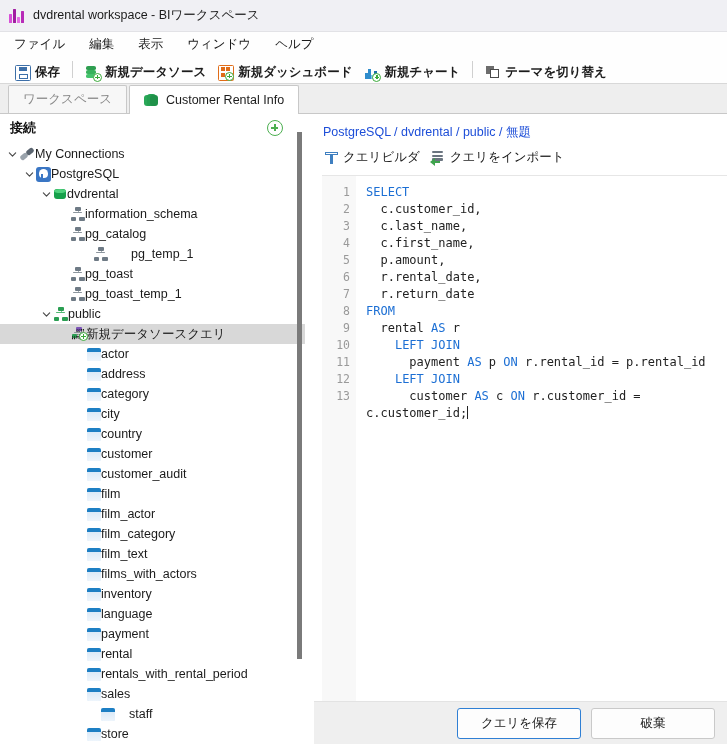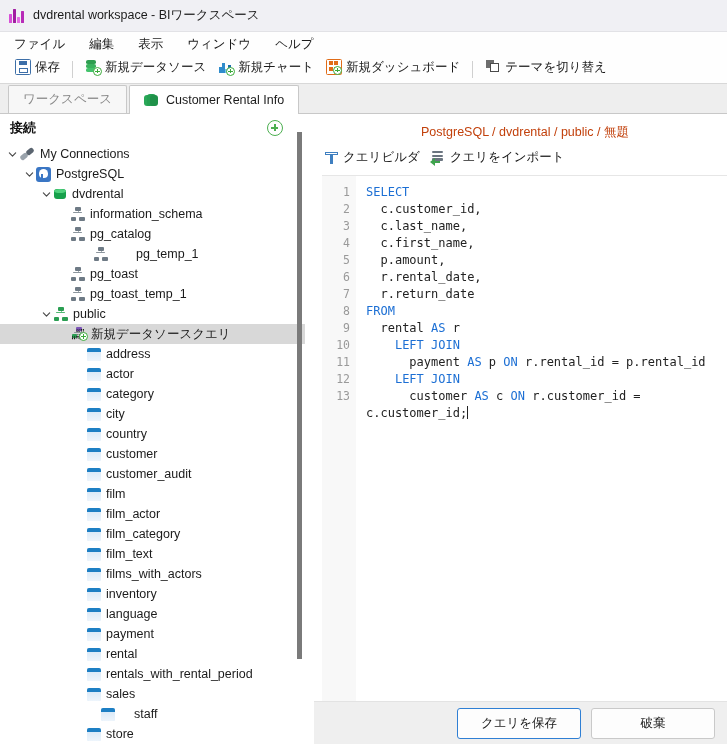--- a/index.html
+++ b/index.html
@@ -51,21 +51,21 @@
   }
 
   
   .toolbar {
     height: 27px; background:#fefefe;
     display:flex; align-items:center;
     padding-left: 9px;
     border-bottom: 1px solid #d8d8d8;
     flex: 0 0 auto;
   }
-  .tb-btn { display:flex; align-items:flex-start; height:22px; padding:0 6px; cursor:default; white-space:nowrap;}
+  .tb-btn { display:flex; align-items:flex-end; height:22px; padding:0 6px; cursor:default; white-space:nowrap;font-weight:bold;}
   .tb-btn .lbl { font-size:12.5px; color:#1b1b1b; margin-left:4px;}
   .tb-sep { width:1px; height:17px; background:#d0d0d0; margin:0 6px; }
   .ico { width:16px; height:16px; position:relative; flex:0 0 auto; display:inline-block;}
 
   
   .ico-save { border:1.4px solid #3d6fa8; border-radius:1.5px; background:#fff; box-sizing:border-box;}
   .ico-save::before{ content:''; position:absolute; left:3px; top:1px; width:8px; height:4px; background:#3d6fa8;}
   .ico-save::after{ content:''; position:absolute; left:2.5px; bottom:1px; width:9px; height:5px; border:1px solid #3d6fa8; background:#fff; box-sizing:border-box;}
 
   
@@ -150,21 +150,21 @@
   .ico-plus-circle::after{left:6.3px;top:3px;width:1.4px;height:7px;}
 
   .tree{ flex:1 1 auto; overflow:hidden; position:relative; padding-top:2px;}
   .node{
     height:20px; display:flex; align-items:center; cursor:default;
     font-size:12.5px; color:#1b1b1b; white-space:nowrap;
   }
   .node.selected{ background:#d8d8d8; }
   .chev{ width:13px; flex:0 0 auto; display:flex; align-items:center; justify-content:center; color:#444; font-size:9px;}
   .chev svg{ display:block; }
-  .nlabel{ margin-left:5px;}
+  .nlabel{ }
 
   
   .ico-plug{ width:16px; height:16px; position:relative;}
   .ico-plug::before{
     content:''; position:absolute; left:1px; top:8px; width:8px; height:5px;
     background:#9aa3ac; border-radius:2px; transform:rotate(-40deg);
   }
   .ico-plug::after{
     content:''; position:absolute; left:7px; top:3px; width:8px; height:5px;
     background:#5b6570; border-radius:2px; transform:rotate(-40deg);
@@ -224,21 +224,21 @@
   
   .splitter{ width:9px; flex:0 0 auto; background:#ffffff; position:relative; cursor:col-resize;}
   .splitter::after{
     content:''; position:absolute; left:3px; top:127px; width:3px; height:520px;
     background:#ffffff;
   }
 
   
   .editor-pane{ flex:1 1 auto; display:flex; flex-direction:column; min-width:0; background:#fff;}
   .bread{
-    font-size:12.5px; color:#c2410c; padding:10px 0 0 9px; flex:0 0 auto;text-align:center;
+    font-size:12.5px; color:#1d4ed8; padding:10px 0 0 9px; flex:0 0 auto;
   }
   .qtoolbar{ display:flex; align-items:center; padding:6px 0 7px 8px; flex:0 0 auto;}
   .qbtn{ display:flex; align-items:center; padding:2px 8px 2px 2px; cursor:default;}
   .qbtn .lbl{ font-size:12.5px; margin-left:4px;}
   
   .ico-qb{ width:15px; height:15px; position:relative;}
   .ico-qb::before{
     content:''; position:absolute; left:1px; top:1.5px; width:13px; height:3px;
     border:1.3px solid #3f7fc0; box-sizing:border-box; background:#fff;
   }
@@ -327,38 +327,38 @@
     <div class="tb-btn">
       <span class="ico ico-ds">
         <span class="c"></span>
           <span class="c"></span>
           <span class="c"></span>
           <span class="plus-badge"></span>
       </span>
       <span class="lbl">新規データソース</span>
     </div>
     <div class="tb-btn">
+      <span class="ico ico-dash">
+        <b></b>
+          <b></b>
+          <b></b>
+          <b></b>
+          <span class="plus-badge"></span>
+      </span>
+      <span class="lbl">新規ダッシュボード</span>
+    </div>
+    <div class="tb-btn">
       <span class="ico ico-chart">
         <i></i>
           <i></i>
           <i></i>
           <i></i>
           <span class="plus-badge"></span>
       </span>
       <span class="lbl">新規チャート</span>
-    </div>
-    <div class="tb-btn">
-      <span class="ico ico-dash">
-        <b></b>
-          <b></b>
-          <b></b>
-          <b></b>
-          <span class="plus-badge"></span>
-      </span>
-      <span class="lbl">新規ダッシュボード</span>
     </div>
     <div class="tb-sep"></div>
     <div class="tb-btn">
       <span class="ico ico-theme">
         <span class="sq back"></span>
           <span class="sq front"></span>
       </span>
       <span class="lbl">テーマを切り替え</span>
     </div>
   </div>
@@ -489,26 +489,26 @@
               <q class="l"></q>
               <q class="b"></q>
               <q class="c"></q>
               <span class="plus-badge" style="right:-2px;bottom:0px;"></span>
             </span>
             <span class="nlabel">新規データソースクエリ</span>
           </div>
           <div class="node" style="padding-left: 74px;">
             <span class="chev"></span>
             <span class="ico-table"></span>
+            <span class="nlabel">actor</span>
+          </div>
+          <div class="node" style="padding-left: 74px;">
+            <span class="chev"></span>
+            <span class="ico-table"></span>
             <span class="nlabel">address</span>
-          </div>
-          <div class="node" style="padding-left: 74px;">
-            <span class="chev"></span>
-            <span class="ico-table"></span>
-            <span class="nlabel">actor</span>
           </div>
           <div class="node" style="padding-left: 74px;">
             <span class="chev"></span>
             <span class="ico-table"></span>
             <span class="nlabel">category</span>
           </div>
           <div class="node" style="padding-left: 74px;">
             <span class="chev"></span>
             <span class="ico-table"></span>
             <span class="nlabel">city</span>

